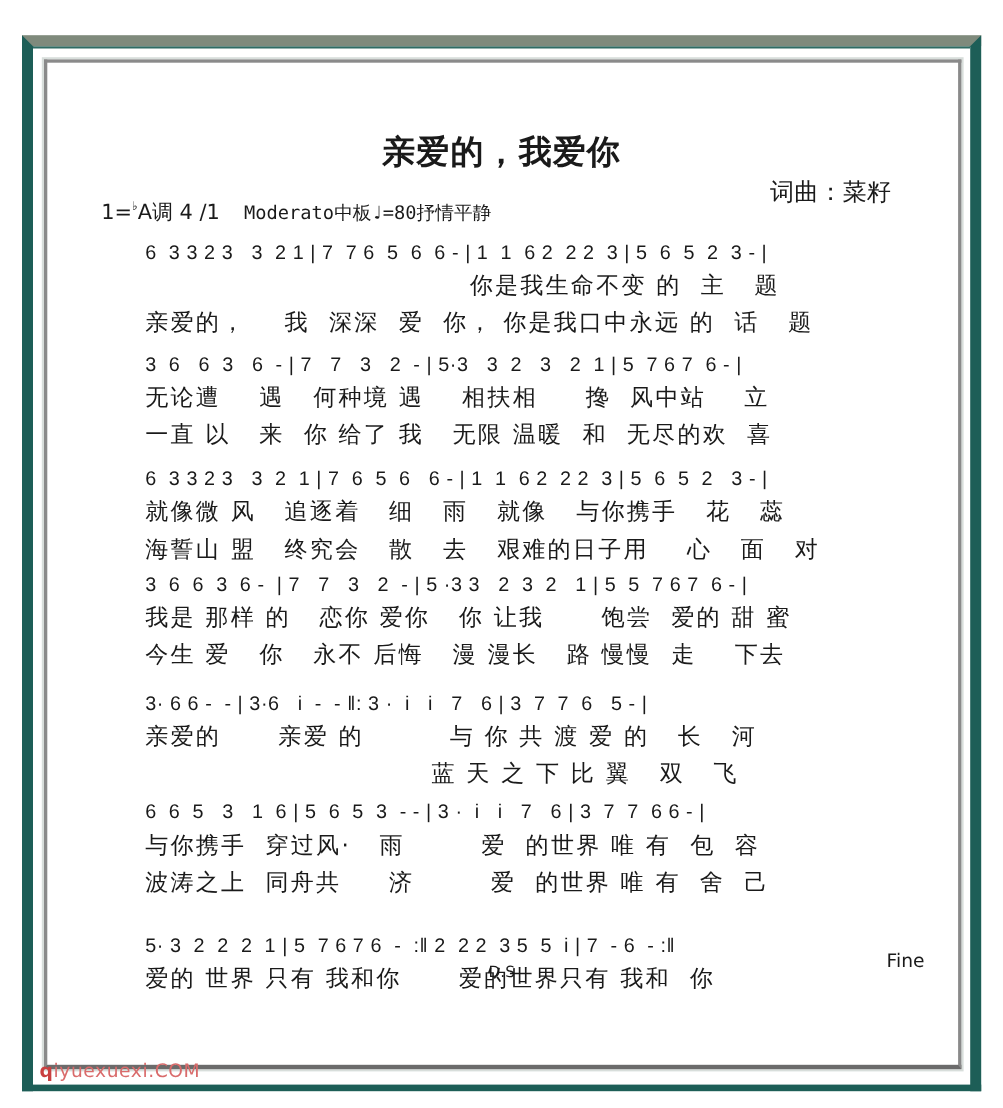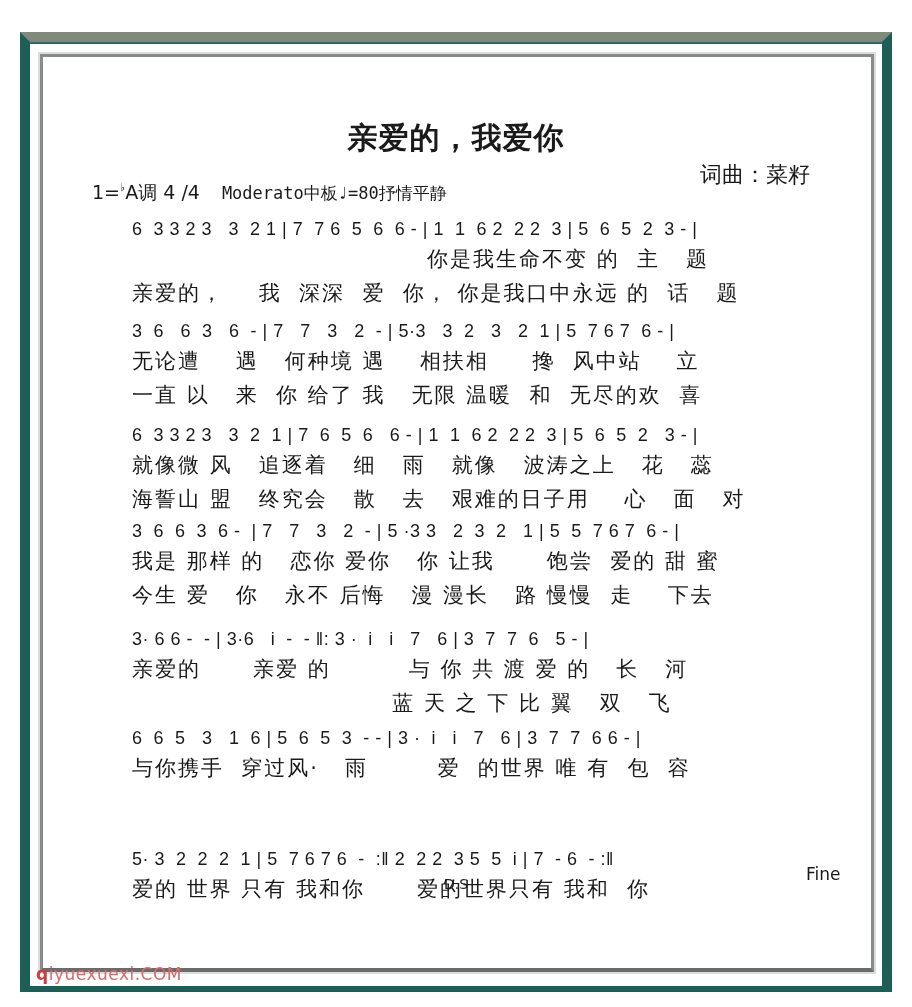--- a/index.html
+++ b/index.html
@@ -50,56 +50,57 @@
 </style>
 </head>
 <body>
 
 <div class="outer-frame"></div>
 <div class="inner-frame"></div>
 
 <div class="title">亲爱的，我爱你</div>
 <div class="composer">词曲：菜籽</div>
 <div class="keyline">
-  <span>1=</span><span class="flat">♭</span><span>A调 4 /4</span><span class="mono">Moderato中板♩=80抒情平静</span>
+  <span>1=</span><span class="flat">♭</span><span>A调 4 /1</span><span class="mono">Moderato中板♩=80抒情平静</span>
 </div>
 
 <div class="row" style="top:218px">
   <div class="notes">6  3 3 2 3   3  2 1 | 7  7 6  5  6  6 - | 1  1  6 2  2 2  3 | 5  6  5  2  3 - |</div>
   <div class="lyric" style="margin-top:4px">                                  你是我生命不变 的  主   题</div>
   <div class="lyric" style="margin-top:4px">亲爱的，    我  深深  爱  你， 你是我口中永远 的  话   题</div>
 </div>
 
 <div class="row" style="top:320px">
   <div class="notes">3  6   6  3   6  - | 7   7   3   2  - | 5·3   3  2   3   2  1 | 5  7 6 7  6 - |</div>
   <div class="lyric" style="margin-top:4px">无论遭    遇   何种境 遇    相扶相     搀  风中站    立</div>
   <div class="lyric" style="margin-top:4px">一直 以   来  你 给了 我   无限 温暖  和  无尽的欢  喜</div>
 </div>
 
 <div class="row" style="top:424px">
   <div class="notes">6  3 3 2 3   3  2  1 | 7  6  5  6   6 - | 1  1  6 2  2 2  3 | 5  6  5  2   3 - |</div>
-  <div class="lyric" style="margin-top:4px">就像微 风   追逐着   细   雨   就像   波涛之上   花   蕊</div>
+  <div class="lyric" style="margin-top:4px">就像微 风   追逐着   细   雨   就像   与你携手   花   蕊</div>
   <div class="lyric" style="margin-top:4px">海誓山 盟   终究会   散   去   艰难的日子用    心   面   对</div>
 </div>
 
 <div class="row" style="top:520px">
   <div class="notes">3  6  6  3  6 -  | 7   7   3   2  - | 5 ·3 3   2  3  2   1 | 5  5  7 6 7  6 - |</div>
   <div class="lyric" style="margin-top:4px">我是 那样 的   恋你 爱你   你 让我      饱尝  爱的 甜 蜜</div>
   <div class="lyric" style="margin-top:4px">今生 爱   你   永不 后悔   漫 漫长   路 慢慢  走    下去</div>
 </div>
 
 <div class="row" style="top:628px">
   <div class="notes">3· 6 6 -  - | 3·6   i  -  - ‖: 3 ·  i   i   7   6 | 3  7  7  6   5 - |</div>
   <div class="lyric" style="margin-top:4px">亲爱的      亲爱 的         与 你 共 渡 爱 的   长   河</div>
   <div class="lyric" style="margin-top:4px">                              蓝 天 之 下 比 翼   双   飞</div>
 </div>
 
 <div class="row" style="top:727px">
   <div class="notes">6  6  5   3   1  6 | 5  6  5  3  - - | 3 ·  i   i   7   6 | 3  7  7  6 6 - |</div>
   <div class="lyric" style="margin-top:4px">与你携手  穿过风·   雨        爱  的世界 唯 有  包  容</div>
+  <div class="lyric" style="margin-top:4px">波涛之上  同舟共     济        爱  的世界 唯 有  舍  己</div>
 </div>
 
 <div class="row" style="top:848px">
   <div class="notes">5· 3  2  2  2  1 | 5  7 6 7 6  -  :‖ 2  2 2  3 5  5  i | 7  - 6  - :‖</div>
   <div class="lyric" style="margin-top:4px">爱的 世界 只有 我和你      爱的世界只有 我和  你</div>
 </div>
 
 <div class="ds" style="left:444px; top:876px">D.S</div>
 <div class="fine">Fine</div>
 

